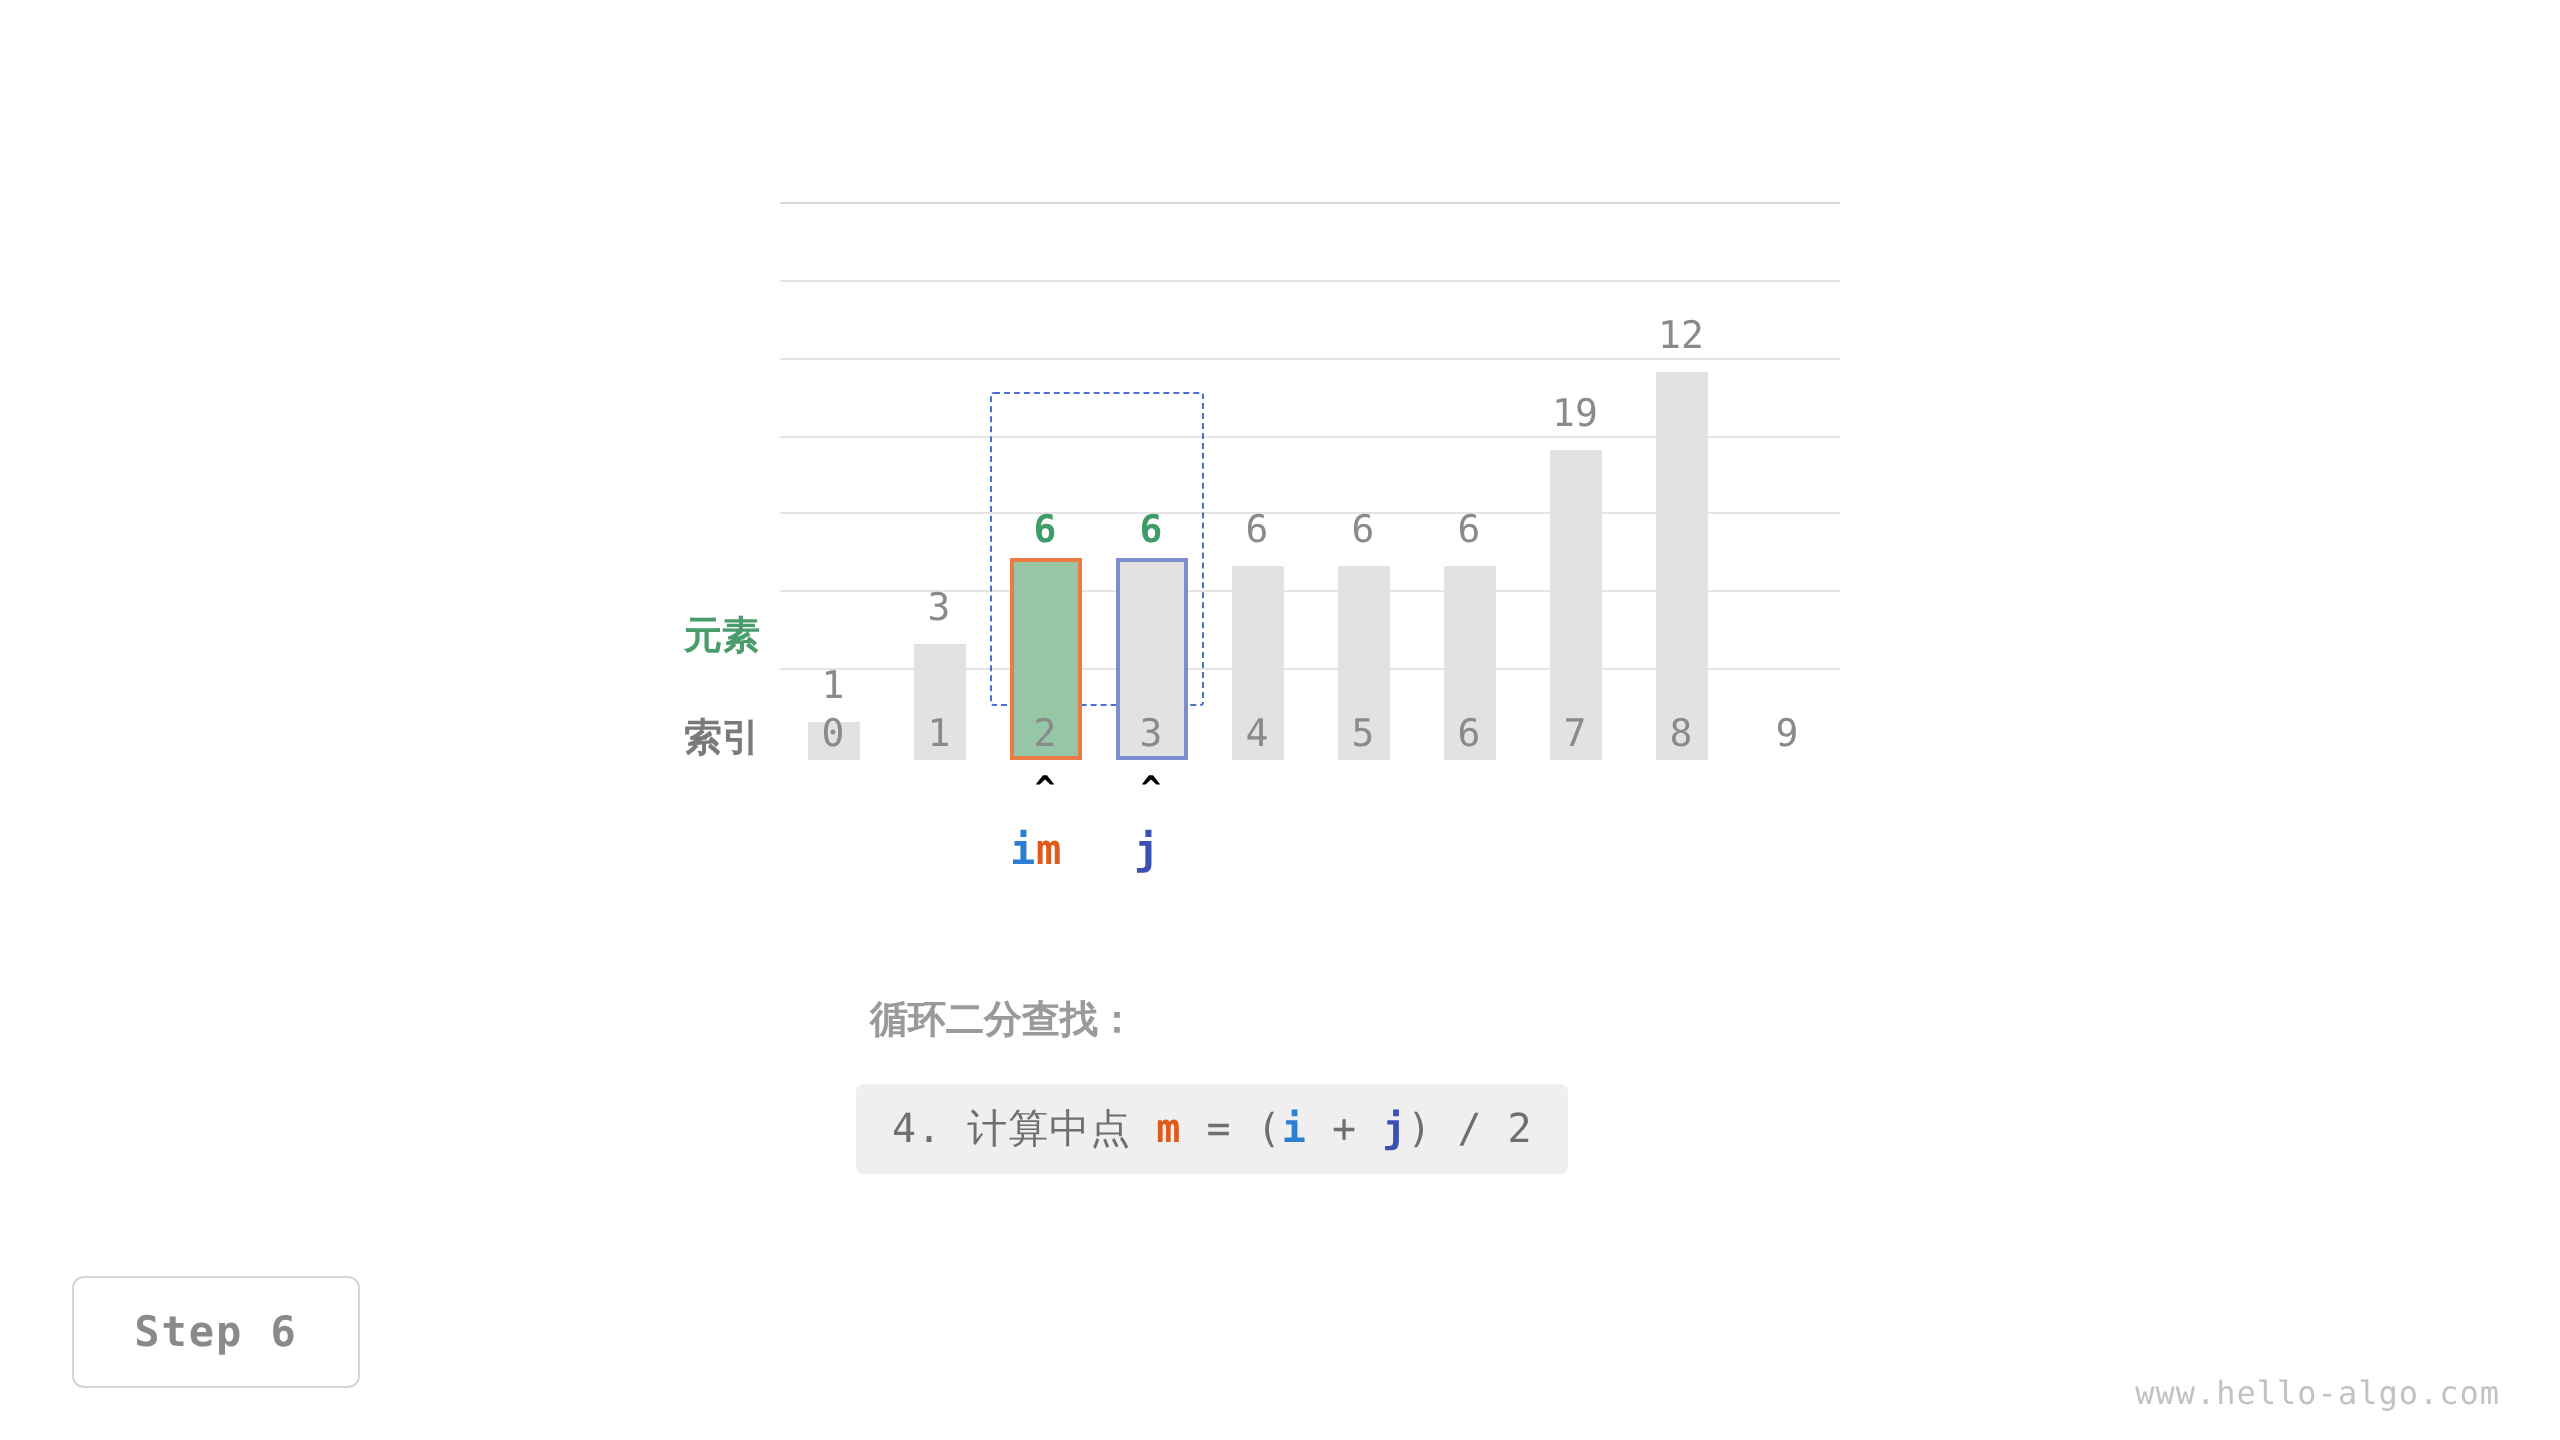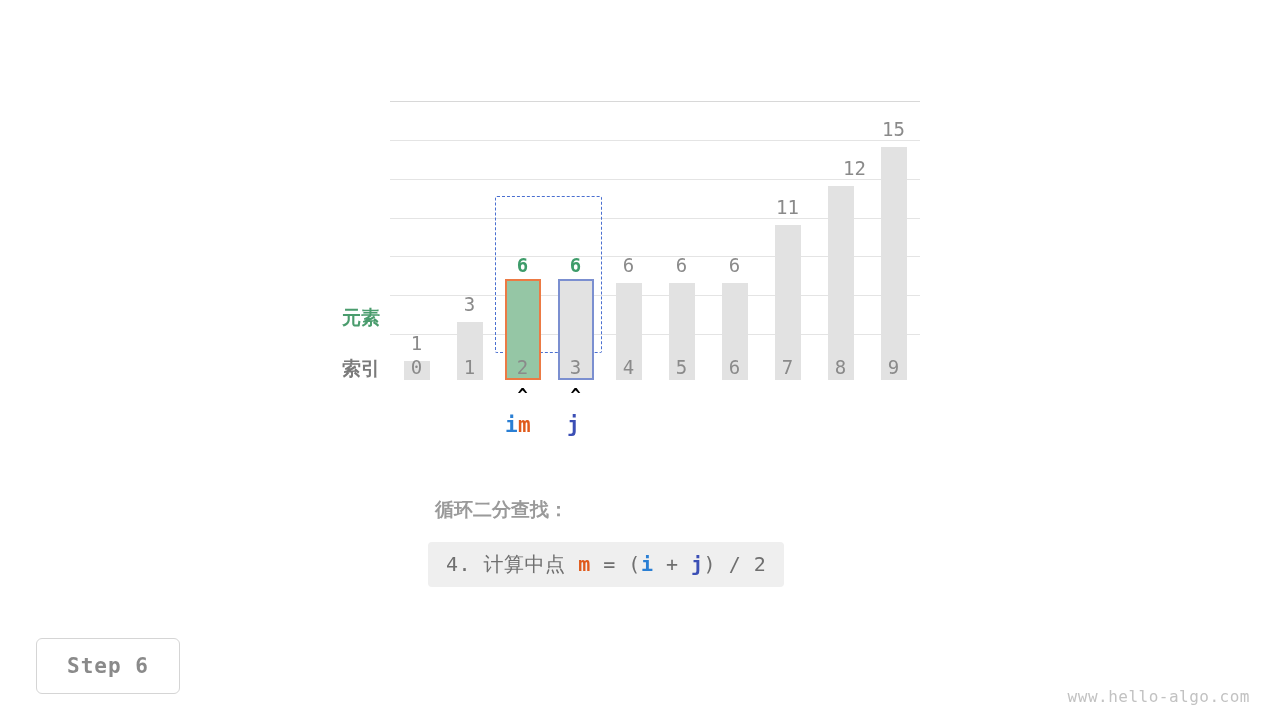--- a/index.html
+++ b/index.html
@@ -248,32 +248,28 @@
       <div class="bar-value" style="bottom:104px;">6</div>
     </div>
 
     <div class="bar-slot" style="left:318px;">
       <div class="bar" style="height:97px;"></div>
       <div class="bar-value" style="bottom:104px;">6</div>
     </div>
 
     <div class="bar-slot" style="left:371px;">
       <div class="bar" style="height:155px;"></div>
-      <div class="bar-value" style="bottom:162px;">11</div>
+      <div class="bar-value" style="bottom:162px;">19</div>
     </div>
 
     <div class="bar-slot" style="left:424px;">
       <div class="bar" style="height:194px;"></div>
-      <div class="bar-value" style="bottom:201px;margin-left:14px;">12</div>
-    </div>
-
-    <div class="bar-slot" style="left:477px;">
-      <div class="bar" style="height:233px;"></div>
-      <div class="bar-value" style="bottom:240px;">15</div>
-    </div>
+      <div class="bar-value" style="bottom:201px;">12</div>
+    </div>
+
 
   </div>
 
   <div class="axis-label-row">
     <div class="index-label" style="left:0px;">0</div>
     <div class="index-label" style="left:53px;">1</div>
     <div class="index-label" style="left:106px;">2</div>
     <div class="index-label" style="left:159px;">3</div>
     <div class="index-label" style="left:212px;">4</div>
     <div class="index-label" style="left:265px;">5</div>

